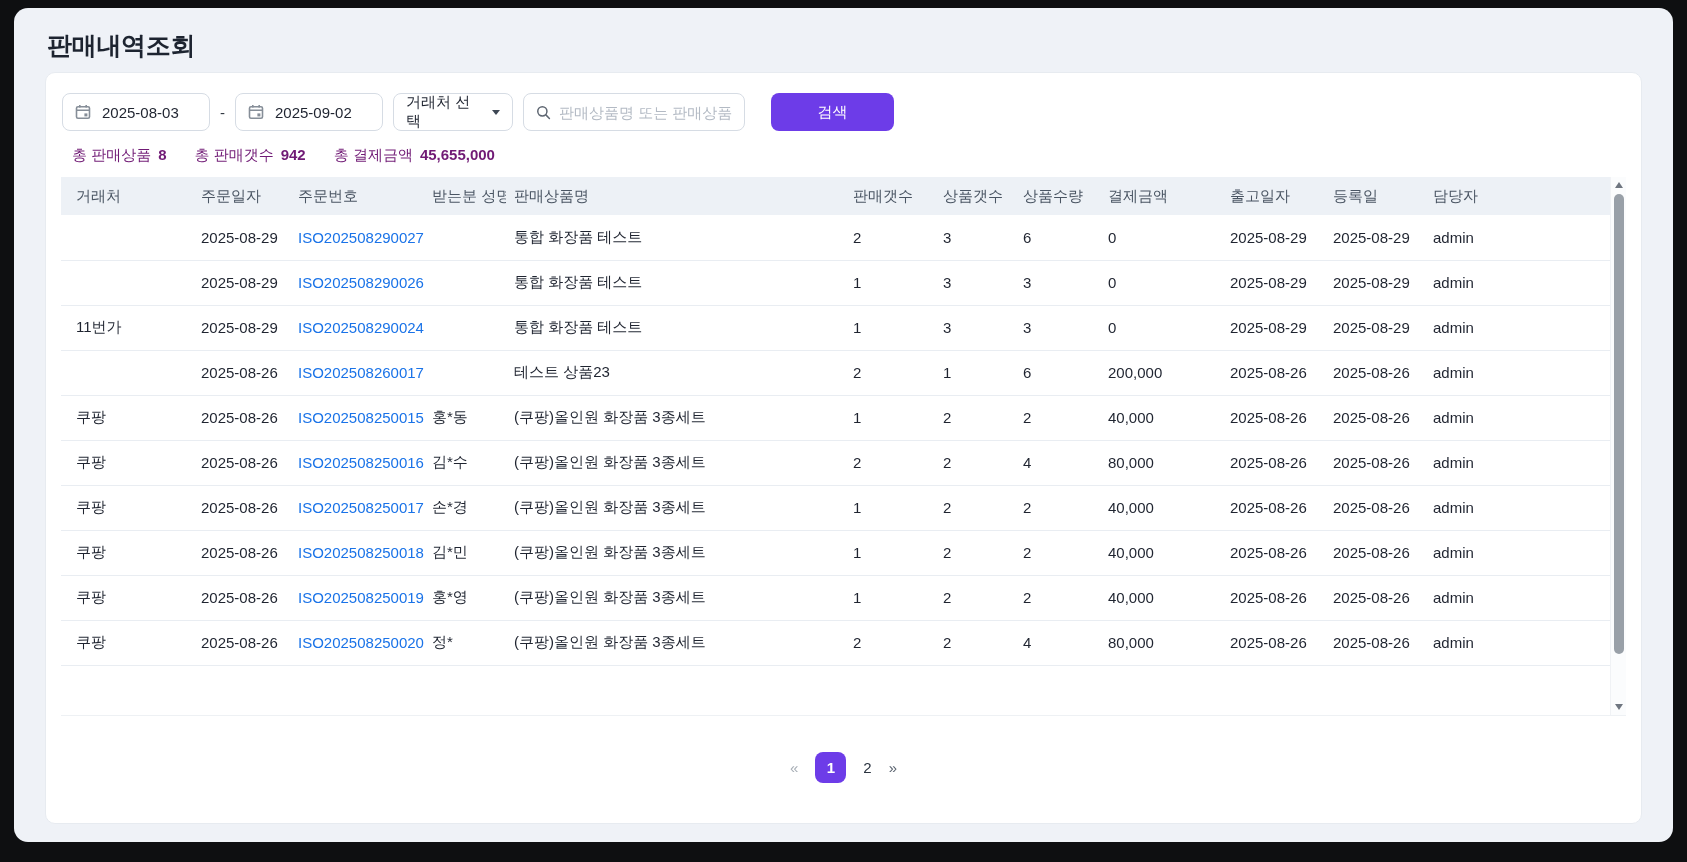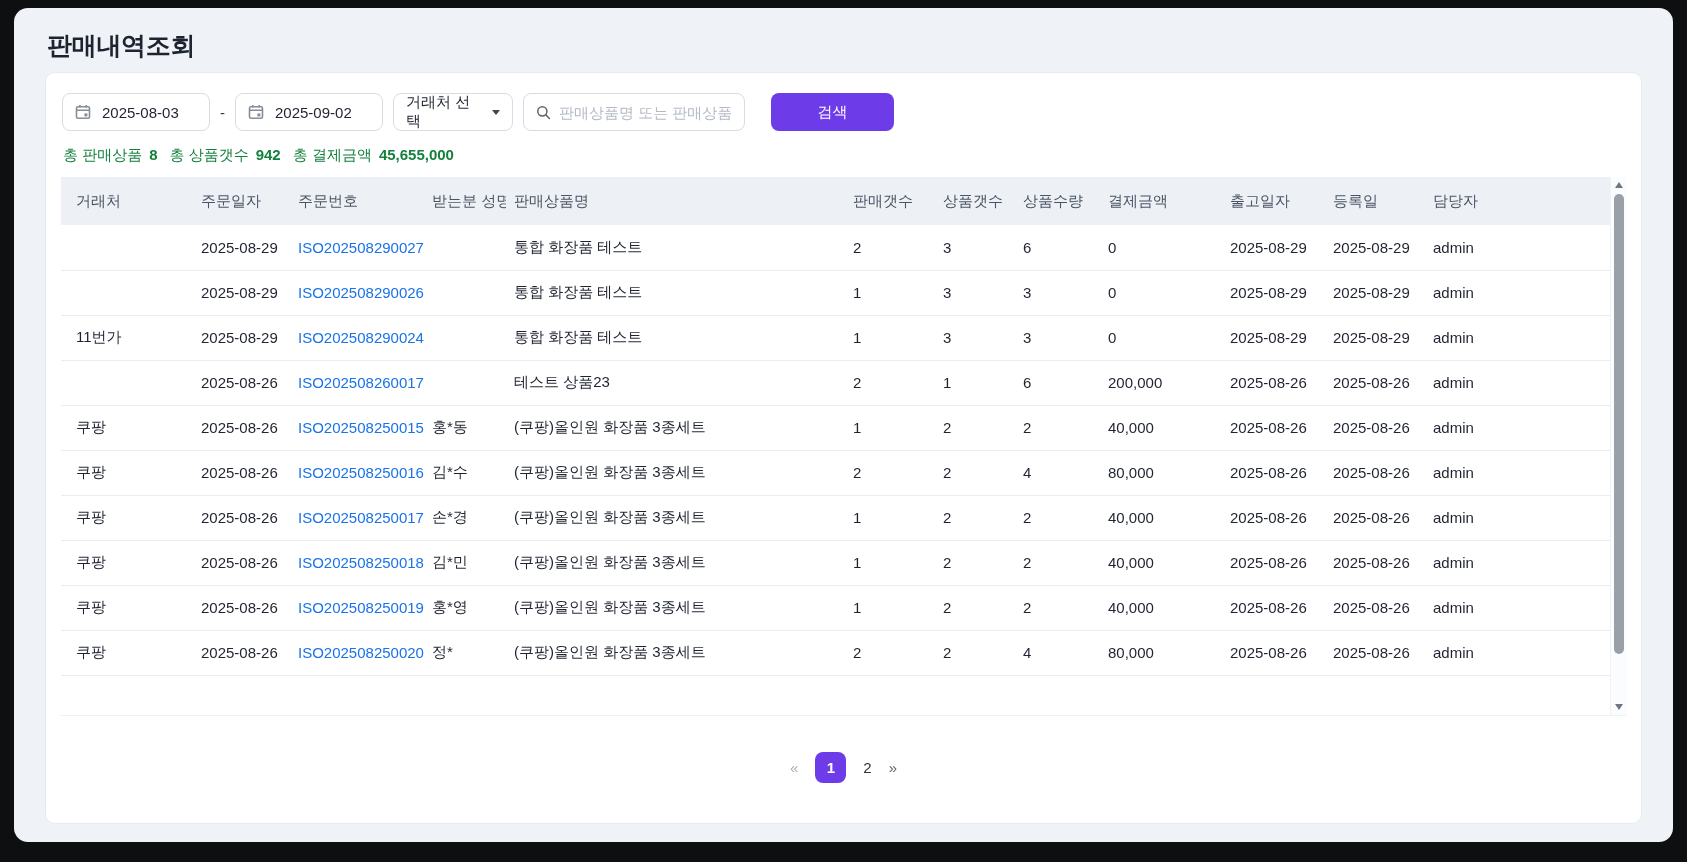--- a/index.html
+++ b/index.html
@@ -28,32 +28,32 @@
            border-top:5.5px solid #3d4754; }
   .search-box { width:222px; margin-left:10px; gap:8px; }
   .search-box input { border:none; outline:none; width:100%; font-size:15px; color:#1f2430;
                       font-family:inherit; background:transparent; }
   .search-box input::placeholder { color:#b3bac4; }
   .search-btn { margin-left:26px; width:123px; height:38px; border:none; border-radius:8px;
                 background:#6d3ce8; color:#fff; font-size:15px; font-weight:500;
                 font-family:inherit; cursor:pointer; }
 
   
-  .summary { position:absolute; top:73px; left:17px; display:flex; gap:12px;
-             font-size:15px; color:#15803d; }
+  .summary { position:absolute; top:73px; left:26px; display:flex; gap:28px;
+             font-size:15px; color:#701a75; }
   .summary .item { display:flex; align-items:baseline; gap:7px; }
   .summary .val { font-weight:700; }
 
   
   .table-wrap { position:absolute; top:104px; left:15px; right:15px; height:539px;
                 border-bottom:1px solid #eef1f4; }
   .table-scroll { position:absolute; top:0; left:0; right:16px; bottom:0; overflow:hidden; }
   table { width:100%; border-collapse:collapse; table-layout:fixed; font-size:15px; color:#1f2430; }
   thead th { background:#edf1f6; font-weight:500; color:#4a5563; text-align:left;
-             height:48px; padding:0 8px; white-space:nowrap; overflow:hidden; }
+             height:38px; padding:0 8px; white-space:nowrap; overflow:hidden; }
   tbody td { height:45px; padding:0 8px; border-bottom:1px solid #e9edf2;
              white-space:nowrap; overflow:hidden; }
   th:first-child, td:first-child { padding-left:15px; }
   .link { color:#1a73e8; text-decoration:none; }
 
   
   .vscroll { position:absolute; top:0; right:0; width:16px; height:100%;
              background:#fbfcfd; border-left:1px solid #f0f2f5; }
   .sb-arrow { position:absolute; left:50%; transform:translateX(-50%);
               width:0; height:0; border-left:4.5px solid transparent; border-right:4.5px solid transparent; }
@@ -118,21 +118,21 @@
 
       <button class="search-btn">검색</button>
     </div>
 
     <div class="summary">
       <div class="item">
         <span>총 판매상품</span>
         <span class="val">8</span>
       </div>
       <div class="item">
-        <span>총 상품갯수</span>
+        <span>총 판매갯수</span>
         <span class="val">942</span>
       </div>
       <div class="item">
         <span>총 결제금액</span>
         <span class="val">45,655,000</span>
       </div>
     </div>
 
     <div class="table-wrap">
       <div class="table-scroll">

